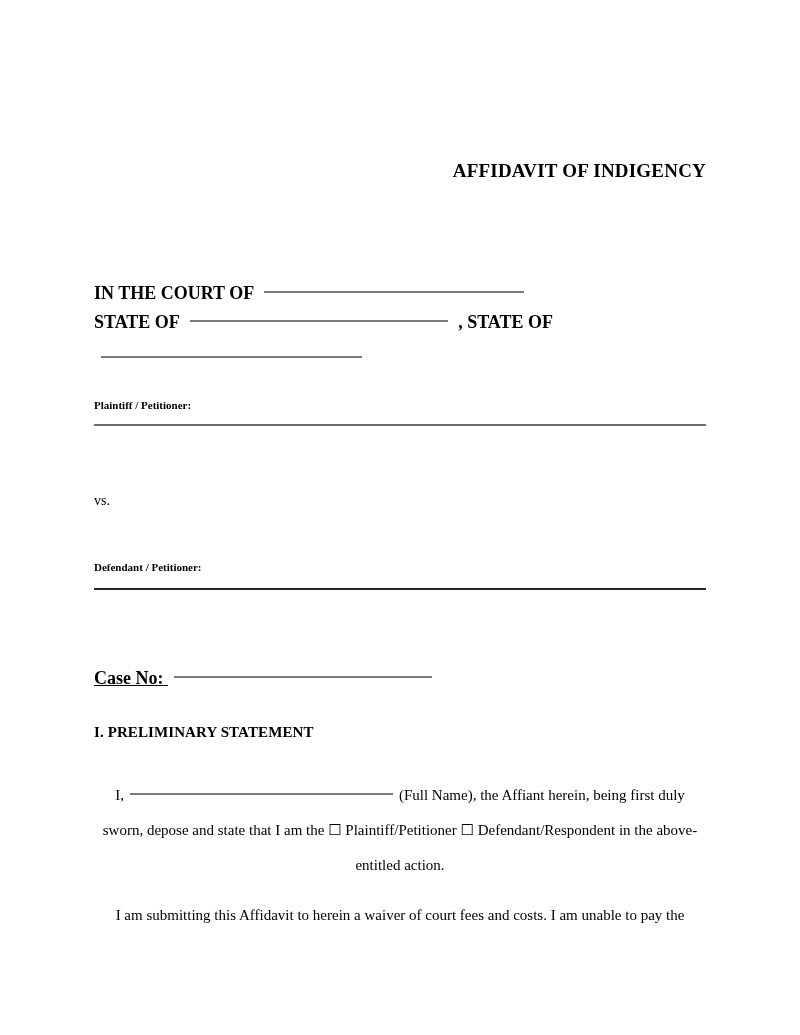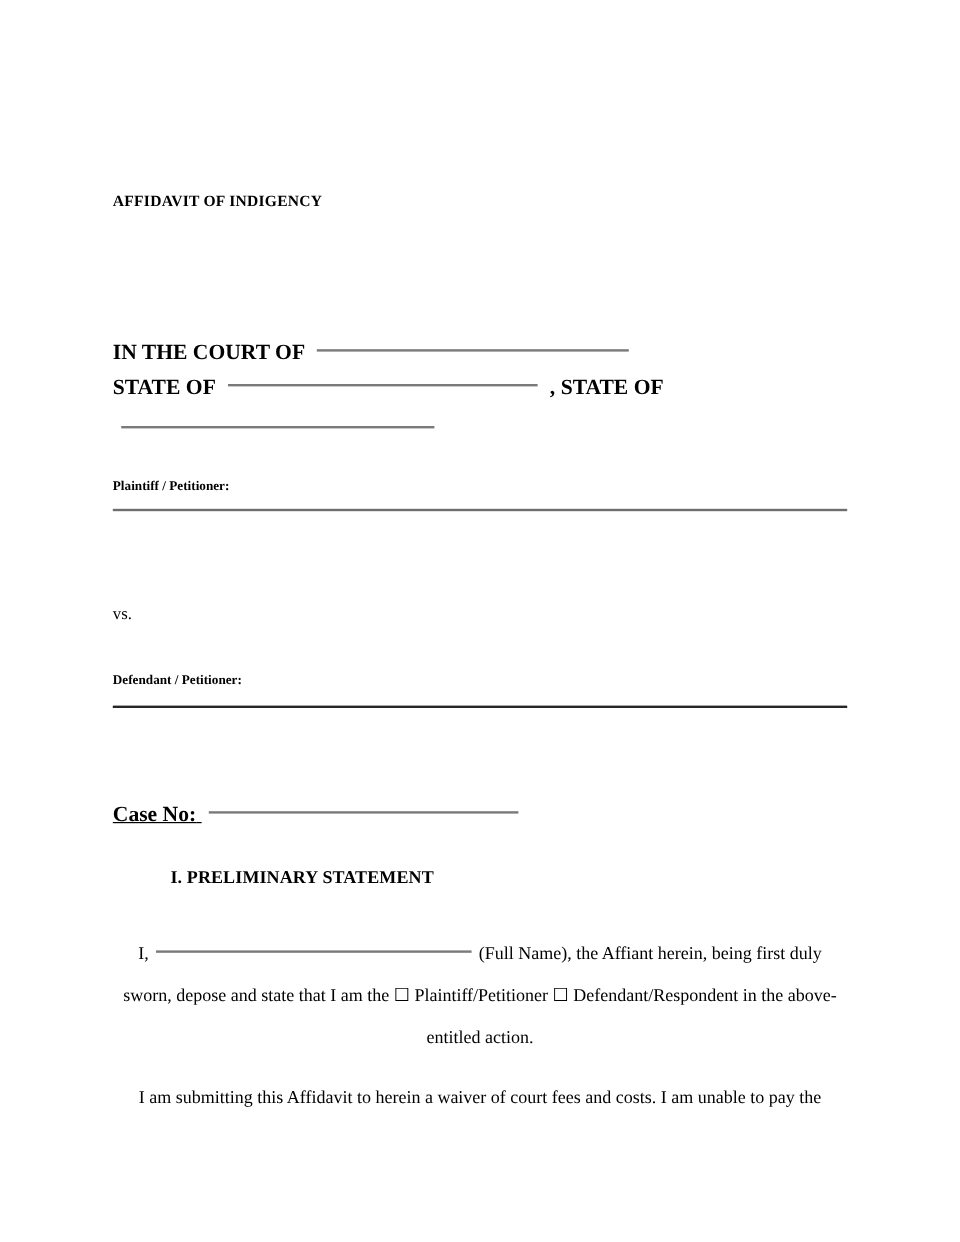--- a/index.html
+++ b/index.html
@@ -31,22 +31,22 @@
     top: 0;
     width: 612px;
   }
 
   
   .doc-title {
     position: absolute;
     left: 0;
     top: 160px;
     width: 612px;
-    text-align: left;
-    font-size: 13px;
+    text-align: right;
+    font-size: 19px;
     font-weight: bold;
     letter-spacing: 0.2px;
   }
 
   
   .block {
     position: absolute;
     left: 0;
     width: 612px;
   }
@@ -142,31 +142,31 @@
       <span>, STATE OF</span>
     </div>
 
     <div class="block" style="top:350px;">
       <span class="blank blank-state"></span>
     </div>
 
     <div class="block label-bold" style="top:399px;">Plaintiff / Petitioner:</div>
     <div class="party-rule" style="top:424px;"></div>
 
-    <div class="vs-text" style="top:505px;">vs.</div>
+    <div class="vs-text" style="top:493px;">vs.</div>
 
     <div class="block label-bold" style="top:561px;">Defendant / Petitioner:</div>
     <div class="party-rule dark" style="top:588px;"></div>
 
     <div class="block line-row" style="top:669px;text-decoration:underline;">
       <span>Case No:</span>
       <span class="blank blank-case"></span>
     </div>
 
-    <div class="section-head" style="top:724px;margin-left:48px;">I. PRELIMINARY STATEMENT</div>
+    <div class="section-head" style="top:724px;">I. PRELIMINARY STATEMENT</div>
 
     <div class="body-par" style="top:778px;">
       <span>I,</span><span class="blank blank-name"></span><span>(Full Name), the Affiant herein, being first duly sworn, depose and state that I am the</span>
       <span class="checkbox">☐</span>
       <span>Plaintiff/Petitioner</span>
       <span class="checkbox">☐</span>
       <span>Defendant/Respondent</span>
       <span>in the above-entitled action.</span>
     </div>
 

